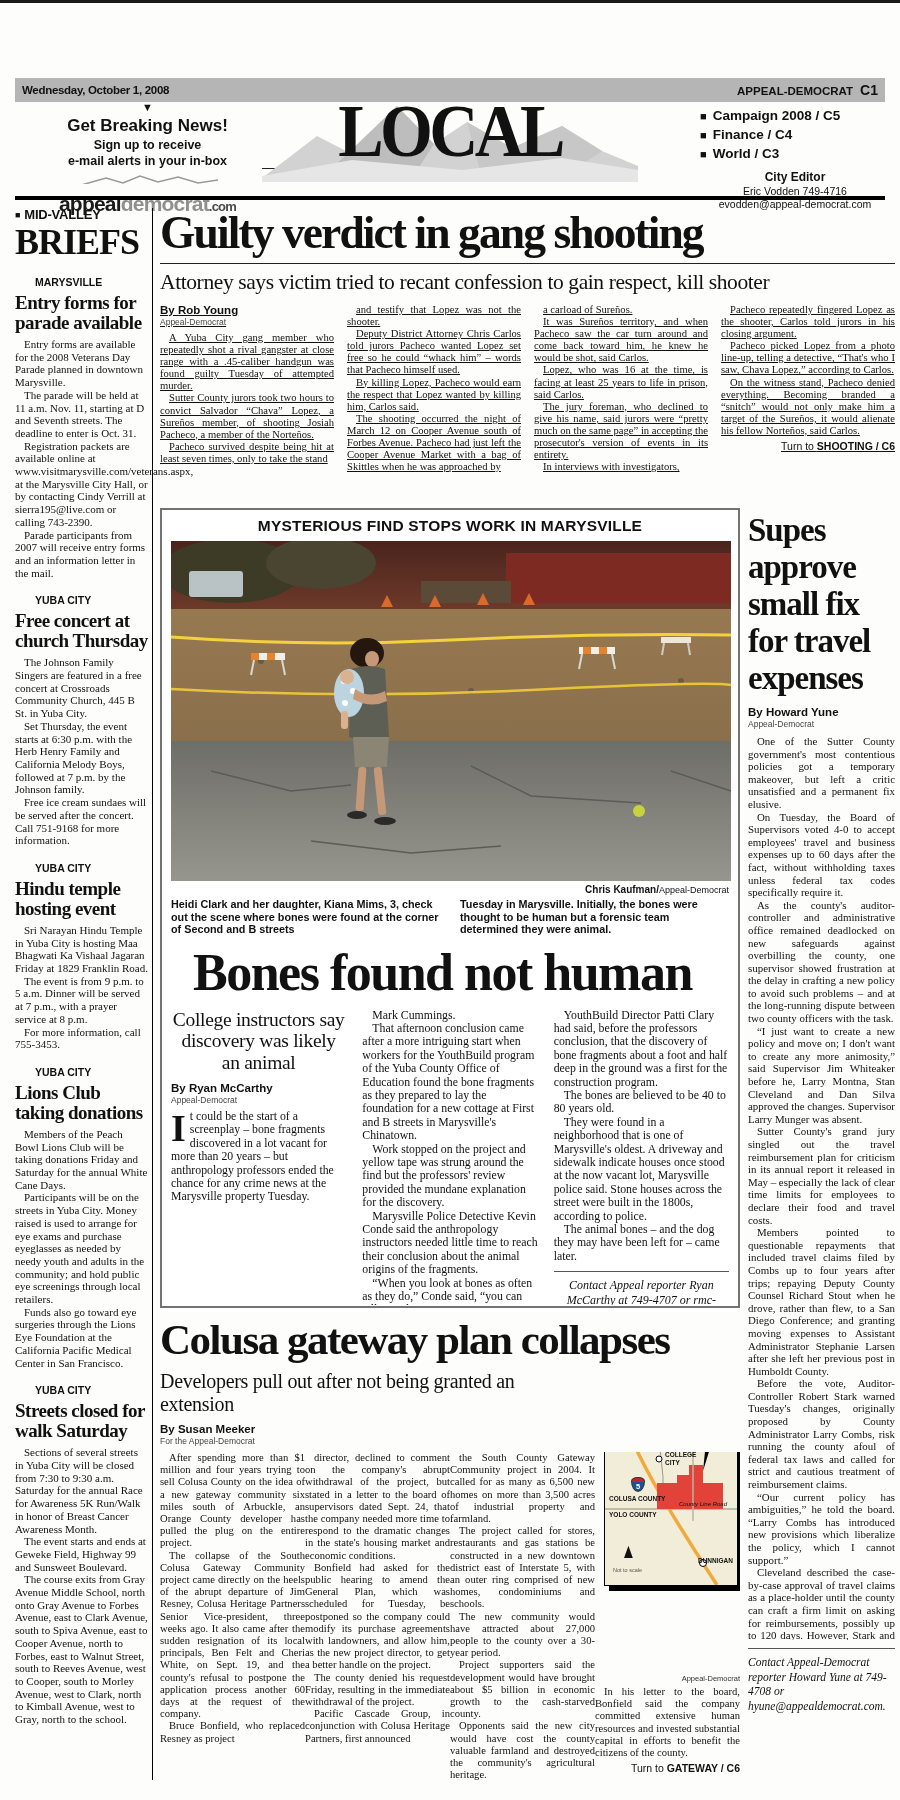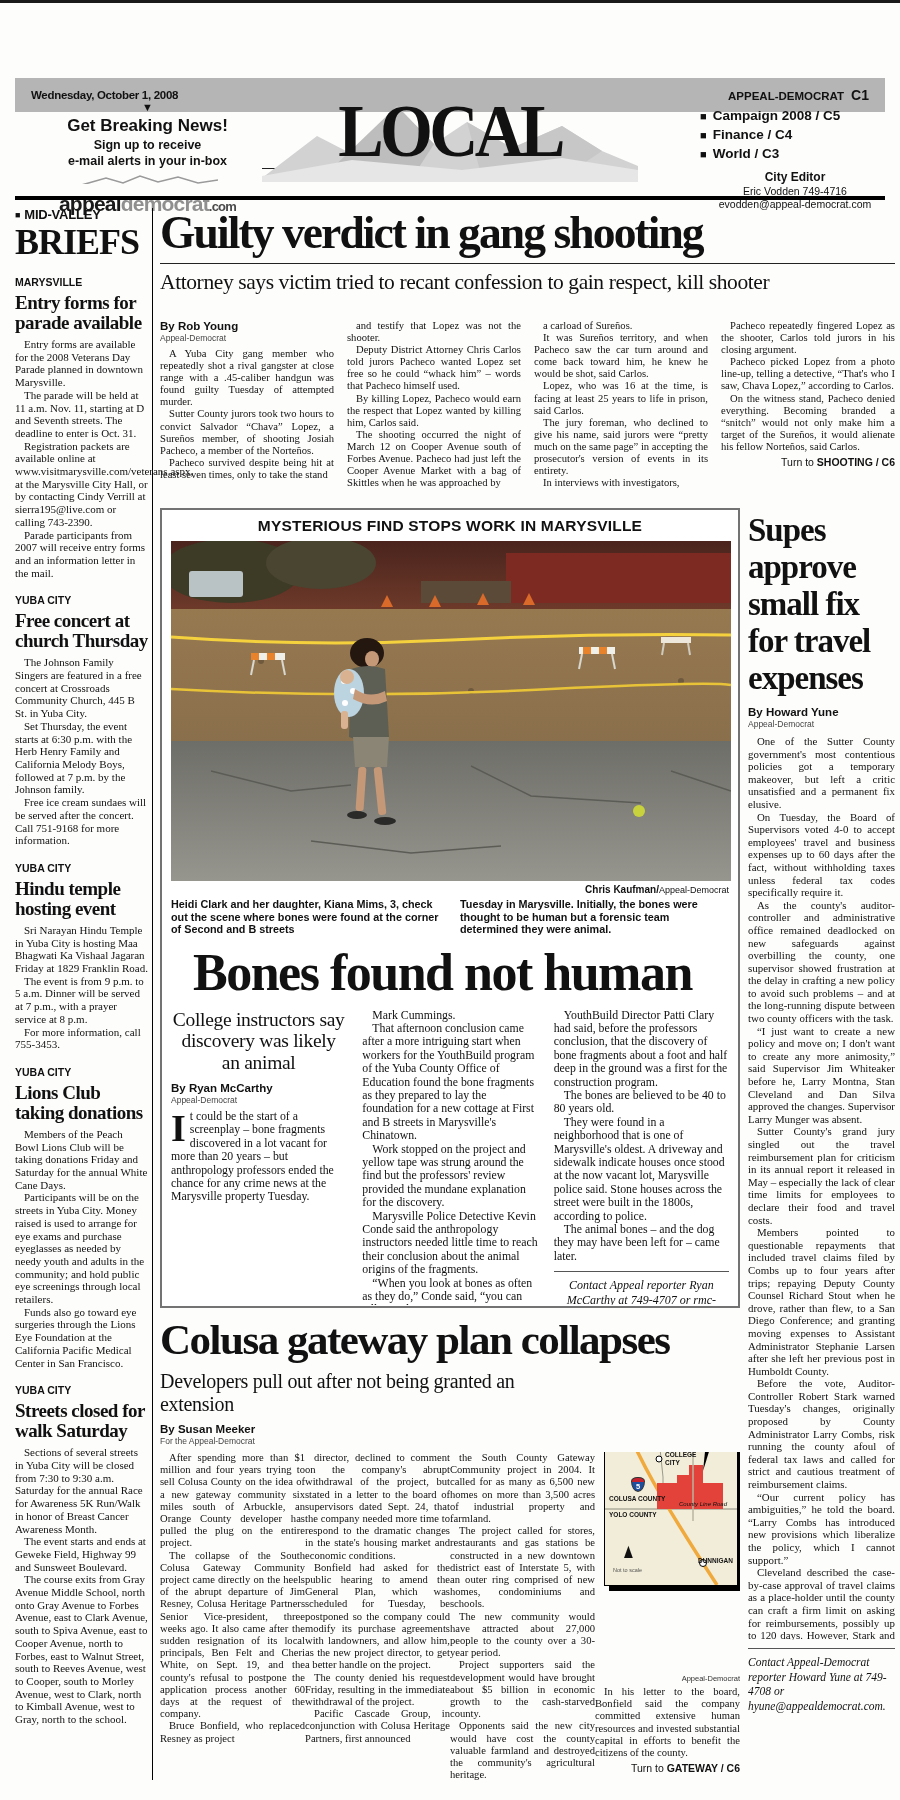--- a/index.html
+++ b/index.html
@@ -1,21 +1,21 @@
 <!DOCTYPE html>
 <html><head>
 <meta charset="utf-8">
 <style>
   * { margin:0; padding:0; box-sizing:border-box; }
   body { background:#888; font-family:"Liberation Serif", serif; }
   .page { position:relative; width:900px; height:1800px; background:#fdfdfc; margin:0 auto; overflow:hidden; color:#111; }
   .topline { position:absolute; top:0; left:0; width:900px; height:3px; background:#1a1a1a; }
 
   
-  .datebar { position:absolute; top:78px; left:15px; width:870px; height:34px; background:#b5b5b5; display:flex; justify-content:space-between; align-items:center; padding:0 16px; }
+  .datebar { position:absolute; top:78px; left:15px; width:870px; height:24px; background:#b5b5b5; display:flex; justify-content:space-between; align-items:center; padding:0 7px; }
   .datebar .date { font:bold 11.5px "Liberation Sans", sans-serif; letter-spacing:-0.3px; }
   .datebar .paper { font:bold 11.5px "Liberation Sans", sans-serif; }
   .datebar .pageno { font:bold 14px "Liberation Sans", sans-serif; margin-left:7px; }
 
   .promo { position:absolute; top:102px; left:25px; width:245px; text-align:center; }
   .promo .arrow { font-size:11px; line-height:11px; }
   .promo .t1 { font:bold 17px "Liberation Sans", sans-serif; margin-top:3px; }
   .promo .t2 { font:bold 12.5px "Liberation Sans", sans-serif; margin-top:2px; }
   .promo .logo { margin-top:8px; font:bold 21px "Liberation Sans", sans-serif; letter-spacing:-0.8px; }
   .promo .logo .lg1 { color:#1a1a1a; } .promo .logo .lg2 { color:#8f8f8f; } .promo .logo .lg3 { color:#4a4a4a; font-size:13px; }
@@ -36,29 +36,29 @@
   .editor .en, .editor .ee { font:10.5px "Liberation Sans", sans-serif; margin-top:1px; }
 
   .mainrule { position:absolute; top:196px; left:15px; width:870px; height:4px; background:#000; }
   .vrule { position:absolute; top:208px; left:152px; width:1px; height:1572px; background:#000; }
 
   
   .briefs { position:absolute; top:207px; left:15px; width:133px; }
   .kicker { display:flex; align-items:center; font:bold 13px "Liberation Sans", sans-serif; letter-spacing:-0.2px; }
   .kicker .sq { font-size:9px; margin-right:4px; }
   .briefs-title { font:bold 36px "Liberation Serif", serif; letter-spacing:-1px; line-height:38px; margin:1px 0 8px; }
-  .b-loc { font:bold 10.5px "Liberation Sans", sans-serif; margin-top:15px; }
+  .b-loc { font:bold 10.5px "Liberation Sans", sans-serif; margin-top:15px;margin-left:20px; }
   .b-head { font:bold 19px "Liberation Serif", serif; line-height:20px; letter-spacing:-0.5px; margin:5px 0 5px; }
   .b-body p { font:11px "Liberation Serif", serif; line-height:12.7px; text-indent:9px; }
 
   
   .shooting { position:absolute; top:206px; left:160px; width:735px; }
   .sh-head { font:bold 47px "Liberation Serif", serif; letter-spacing:-2px; line-height:52px; transform:scaleX(.97); transform-origin:left; white-space:nowrap; }
   .sh-sub { border-top:1px solid #222; margin-top:5px; padding-top:6px; font:21.5px "Liberation Serif", serif; letter-spacing:-0.4px; white-space:nowrap; }
-  .cols { display:flex; gap:13px; margin-top:25px; height:172px; overflow:hidden; }
+  .cols { display:flex; gap:13px; margin-top:9px; height:172px; overflow:hidden;text-decoration:underline; }
   .col { flex:1; overflow:hidden; }
   .byline { margin-bottom:5px; }
   .byline .bn { font:bold 11.5px "Liberation Sans", sans-serif; }
   .byline .bc { font:8.5px "Liberation Sans", sans-serif; color:#444; margin-top:1px; }
   .body p { font:10.6px "Liberation Serif", serif; line-height:12.1px; text-align:justify; text-indent:9px; hyphens:auto; }
   .turnline { text-align:right; font:10.5px "Liberation Sans", sans-serif; margin-top:3px; }
   .turnline .tr { font-weight:bold; }
 
   
   .mbox { position:absolute; top:508px; left:160px; width:580px; height:800px; border:2px solid #737373; background:#fff; padding:7px 9px; }

